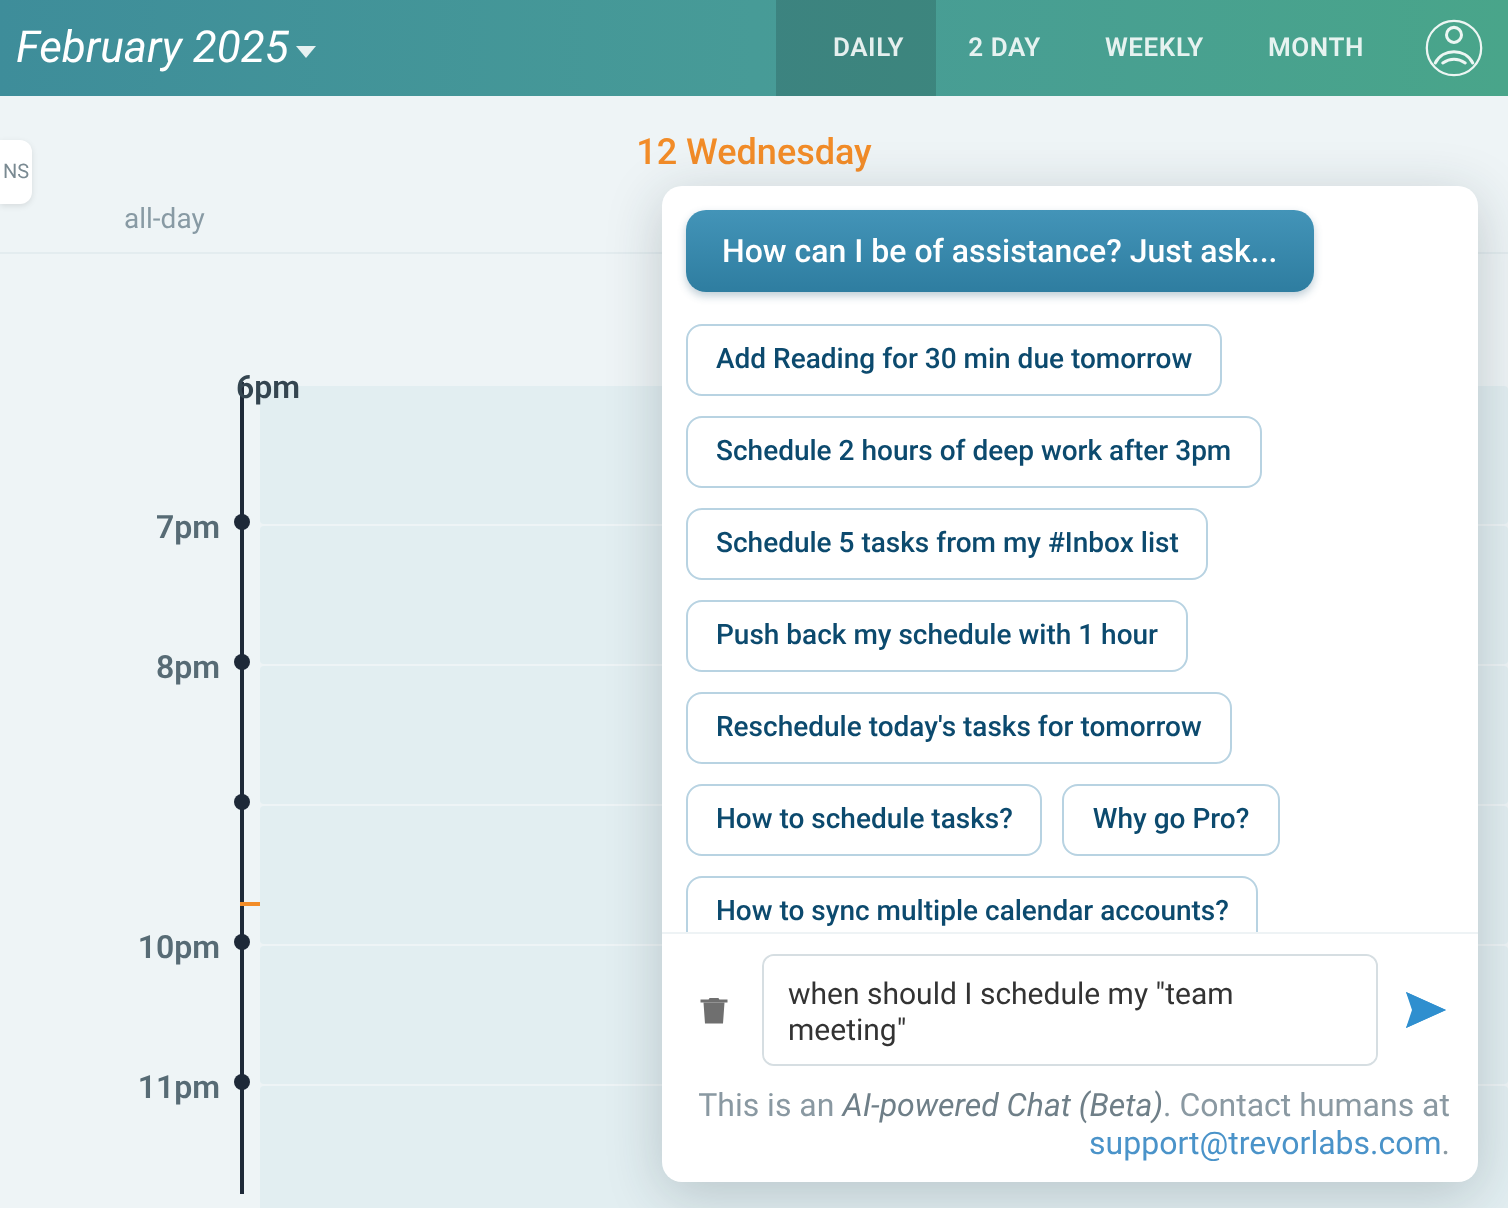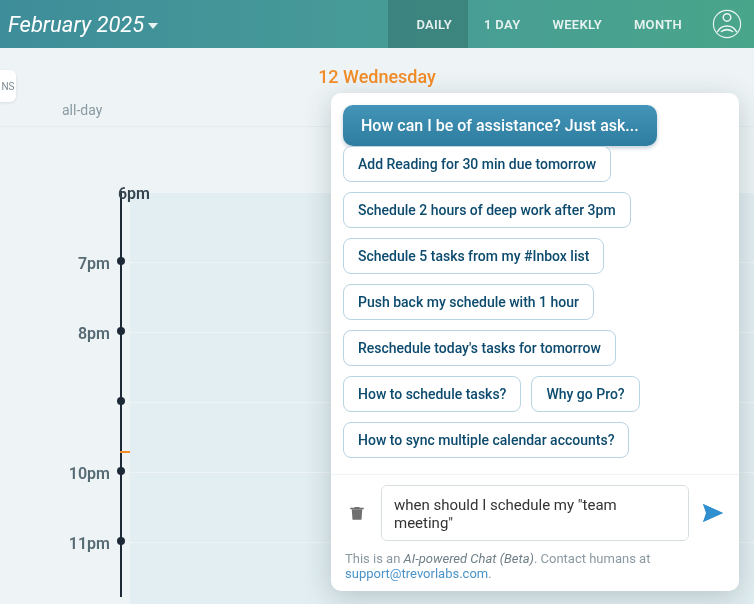--- a/index.html
+++ b/index.html
@@ -149,21 +149,21 @@
     overflow: hidden;
   }
   .prompt-bubble {
     display: inline-block;
     background: linear-gradient(180deg, #4394b8, #2e7da0);
     color: #fff;
     font-size: 16px;
     font-weight: 500;
     padding: 11px 18px;
     border-radius: 10px;
-    margin-bottom: 0;
+    margin-bottom: 16px;
     box-shadow: 0 2px 4px rgba(40,90,120,0.3);
   }
   .suggestions {
     display: flex;
     flex-wrap: wrap;
     gap: 10px;
   }
   .suggestion-chip {
     border: 1px solid #b8d3e2;
     color: #0c4a6e;
@@ -195,38 +195,39 @@
     border-radius: 6px;
     padding: 10px 12px;
     font-size: 15px;
     font-family: inherit;
     resize: none;
     height: 56px;
     color: #333;
   }
   .chat-footer {
     padding: 6px 14px 10px;
-    font-size: 13px;
+    font-size: 16px;
     color: #8a99a2;
+    text-align: right;
   }
   .chat-footer .ital { font-style: italic; color: #6f7f88; }
   .chat-footer a { color: #4a93c9; text-decoration: none; }
 </style>
 </head>
 <body>
 
 <div class="header">
   <div class="header-title">
     <span>February 2025</span>
     <span class="caret"></span>
   </div>
   <div class="spacer"></div>
   <div class="views">
     <div class="view-tab active">DAILY</div>
-    <div class="view-tab">1 DAY</div>
+    <div class="view-tab">2 DAY</div>
     <div class="view-tab">WEEKLY</div>
     <div class="view-tab">MONTH</div>
   </div>
   <div class="avatar-icon">
     <svg viewBox="0 0 32 32" width="30" height="30">
       <circle cx="16" cy="9" r="4" fill="none" stroke="#fff" stroke-width="1.6"></circle>
       <path d="M6 24 C10 16 22 16 26 24 M10 24 Q16 20 22 24" fill="none" stroke="#fff" stroke-width="1.6" stroke-linecap="round"></path>
       <circle cx="16" cy="16" r="14.5" fill="none" stroke="#fff" stroke-width="1.2"></circle>
     </svg>
   </div>

